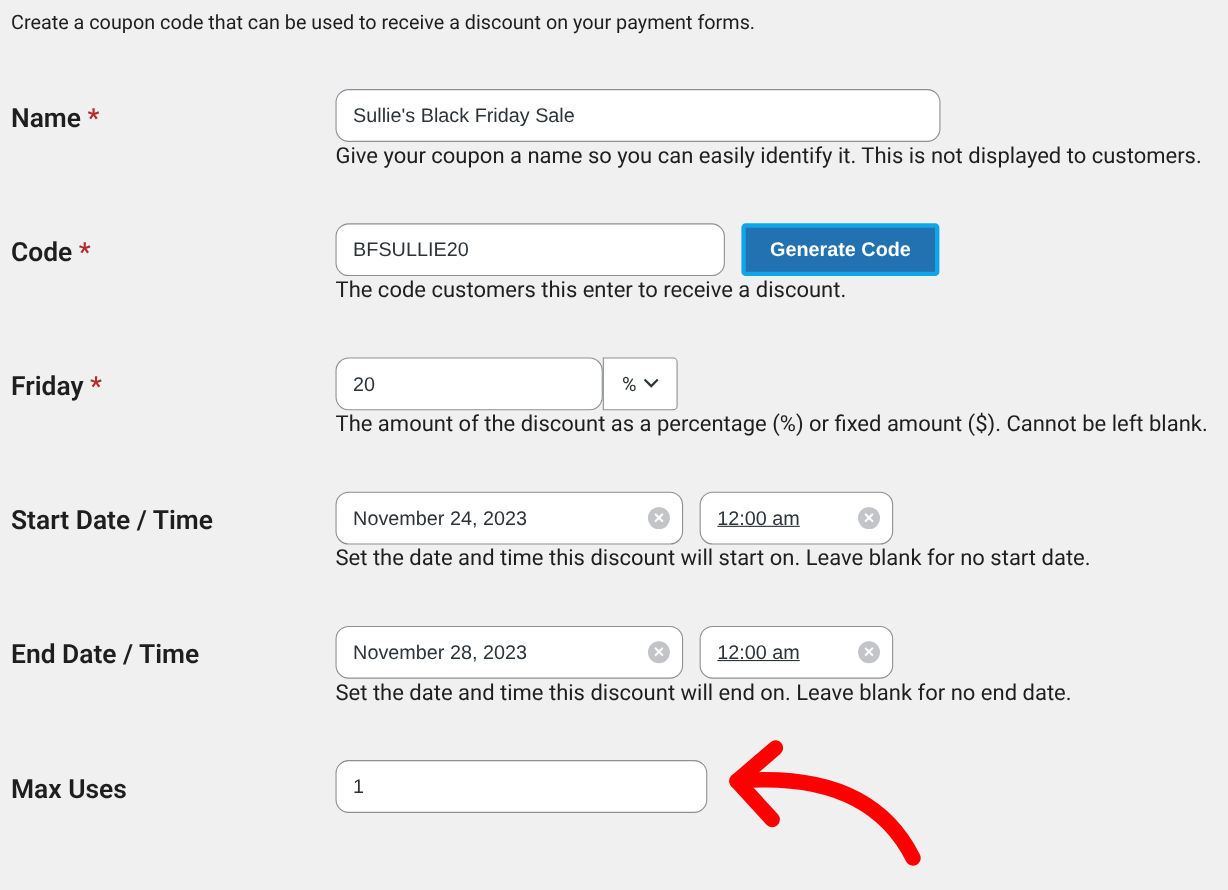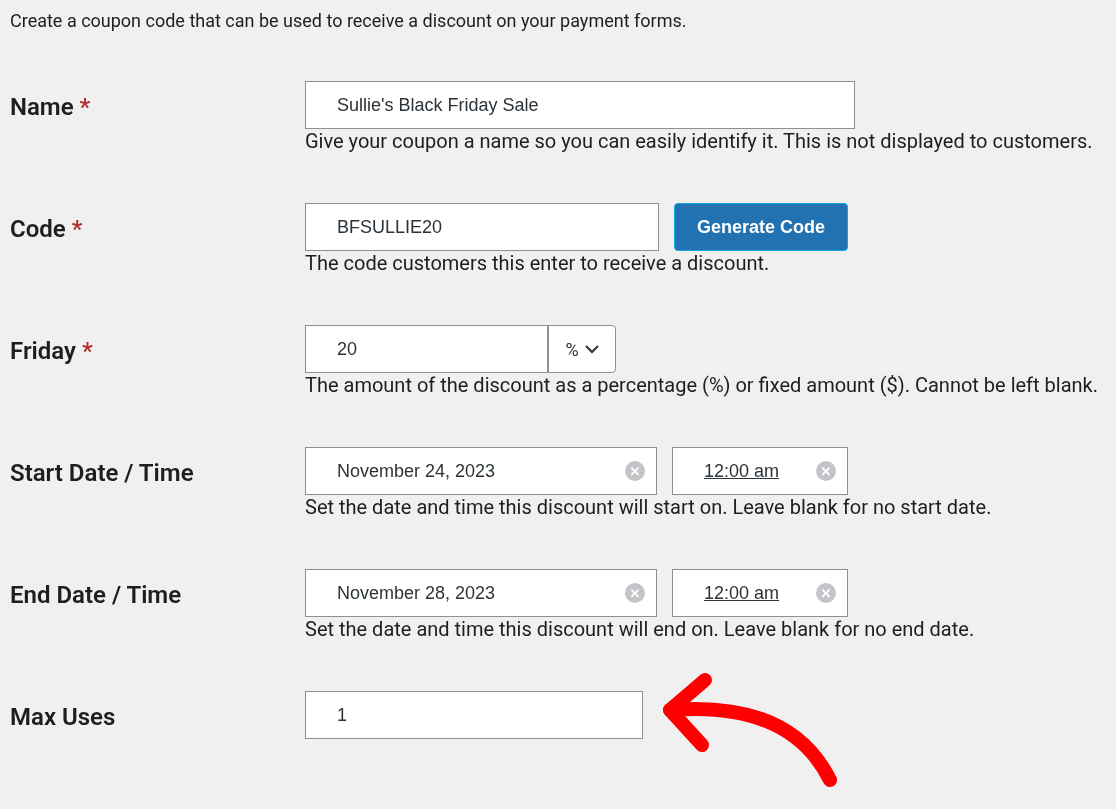--- a/index.html
+++ b/index.html
@@ -41,38 +41,38 @@
       flex: 1;
     }
     .input-line {
       display: flex;
       align-items: stretch;
       gap: 15px;
     }
     input[type="text"] {
       height: 48px;
       border: 1px solid #8c8f94;
-      border-radius: 0;
-      padding: 0 31px;
+      border-radius: 12px;
+      padding: 0 15px;
       font-size: 18px;
       color: #2c3338;
       background: #fff;
       outline: none;
     }
     .input-name {
       width: 550px;
     }
     .input-code {
       width: 354px;
     }
     .btn-generate {
       height: 48px;
       background: #2271b1;
       color: #fff;
-      border: 1px solid #0ea5e9;
+      border: 4px solid #0ea5e9;
       border-radius: 4px;
       padding: 0 22px;
       font-size: 18px;
       font-weight: 600;
       cursor: pointer;
     }
     .amount-wrap {
       display: flex;
       align-items: stretch;
       width: 338px;
@@ -99,21 +99,21 @@
       cursor: pointer;
     }
     .chevron {
       font-size: 14px;
       color: #2c3338;
     }
     .date-input-wrap {
       position: relative;
     }
     .input-date {
-      width: 352px;
+      width: 316px;
       padding-right: 40px;
     }
     .input-time {
       width: 176px;
       padding-right: 40px;
       text-decoration: underline;
     }
     .clear-icon {
       position: absolute;
       right: 12px;

